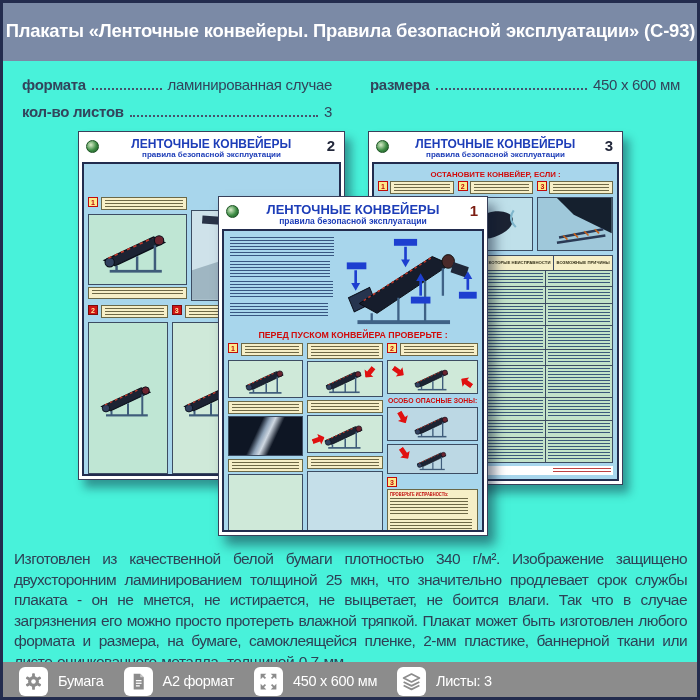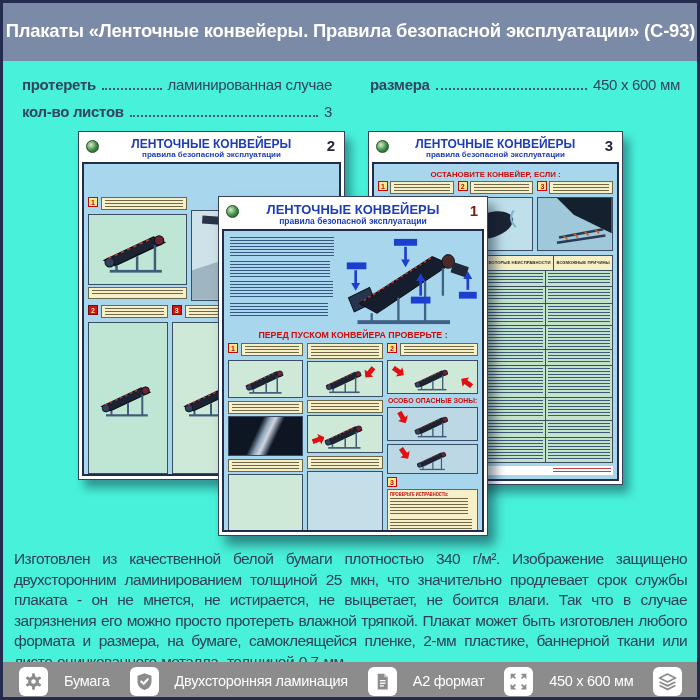--- a/index.html
+++ b/index.html
@@ -84,21 +84,21 @@
   .r-th span { font-size:4.5px; font-weight:bold; color:#333018; text-align:center; line-height:1.1; transform:scale(0.95); white-space:nowrap; }
   .r-td { flex:1; background:#c3e3c9; padding:2px; }
 
   .tinyban { color:#d01010; font-weight:bold; font-size:4px; line-height:1; }
 
   
   .desc { position:absolute; left:14px; right:13px; top:549px; color:#2e4156; font-size:15.5px; line-height:20.5px; text-align:justify; letter-spacing:-0.55px; word-spacing:1px; }
 
   
   .footer { position:absolute; left:0; right:0; bottom:0; height:38px; background:#8c8c8c; display:flex; align-items:center; padding:0 0 0 19px; gap:20px; z-index:5; }
-  .fitem { display:flex; align-items:center; gap:16px; }
+  .fitem { display:flex; align-items:center; gap:10px; }
   .ftile { width:29px; height:29px; background:#ffffff; border-radius:6px; display:flex; align-items:center; justify-content:center; flex:none; }
   .ftile svg { width:21px; height:21px; }
   .flabel { color:#ffffff; font-size:14.5px; letter-spacing:-0.3px; white-space:nowrap; }
 </style>
 </head>
 <body>
 
 <svg width="0" height="0" style="position:absolute" aria-hidden="true">
   <defs>
     <symbol id="sym-conv" viewBox="0 0 60 36">
@@ -141,21 +141,21 @@
   </defs>
 </svg>
 
 <div class="header">
   <h1>Плакаты «Ленточные конвейеры. Правила безопасной эксплуатации» (С-93)</h1>
 </div>
 
 <div class="specs">
   <div class="spec-col">
     <div class="spec-row">
-      <span class="spec-label">протереть</span>
+      <span class="spec-label">формата</span>
       <span class="spec-dots"></span>
       <span class="spec-value">ламинированная случае</span>
     </div>
     <div class="spec-row">
       <span class="spec-label">кол-во листов</span>
       <span class="spec-dots"></span>
       <span class="spec-value">3</span>
     </div>
   </div>
   <div class="spec-col">
@@ -590,29 +590,20 @@
           <g fill="#8c8c8c">
             <rect x="10.4" y="2.5" width="3.2" height="19" rx="1"></rect>
             <rect x="10.4" y="2.5" width="3.2" height="19" rx="1" transform="rotate(60 12 12)"></rect>
             <rect x="10.4" y="2.5" width="3.2" height="19" rx="1" transform="rotate(120 12 12)"></rect>
             <circle cx="12" cy="12" r="6.2"></circle>
           </g>
           <circle cx="12" cy="12" r="2.6" fill="#ffffff"></circle>
         </svg>
     </span>
     <span class="flabel">Бумага</span>
-  </div>
-  <div class="fitem">
-    <span class="ftile">
-      <svg viewBox="0 0 24 24">
-          <path d="M12 2.5 L20 5.5 V12 C20 17 16.6 20.2 12 21.8 C7.4 20.2 4 17 4 12 V5.5 Z" fill="#8c8c8c"></path>
-          <polyline points="8.3,12 11,14.6 15.7,9.4" fill="none" stroke="#ffffff" stroke-width="2.4" stroke-linecap="round" stroke-linejoin="round"></polyline>
-        </svg>
-    </span>
-    <span class="flabel">Двухсторонняя ламинация</span>
   </div>
   <div class="fitem">
     <span class="ftile">
       <svg viewBox="0 0 24 24">
           <path d="M6.5 3 H14 L18 7 V21 H6.5 Z" fill="#8c8c8c"></path>
           <path d="M14 3 L18 7 H14 Z" fill="#c9c9c9"></path>
           <g stroke="#ffffff" stroke-width="1.5">
             <line x1="9" y1="11" x2="15.5" y2="11"></line>
             <line x1="9" y1="14" x2="15.5" y2="14"></line>
             <line x1="9" y1="17" x2="13.5" y2="17"></line>

